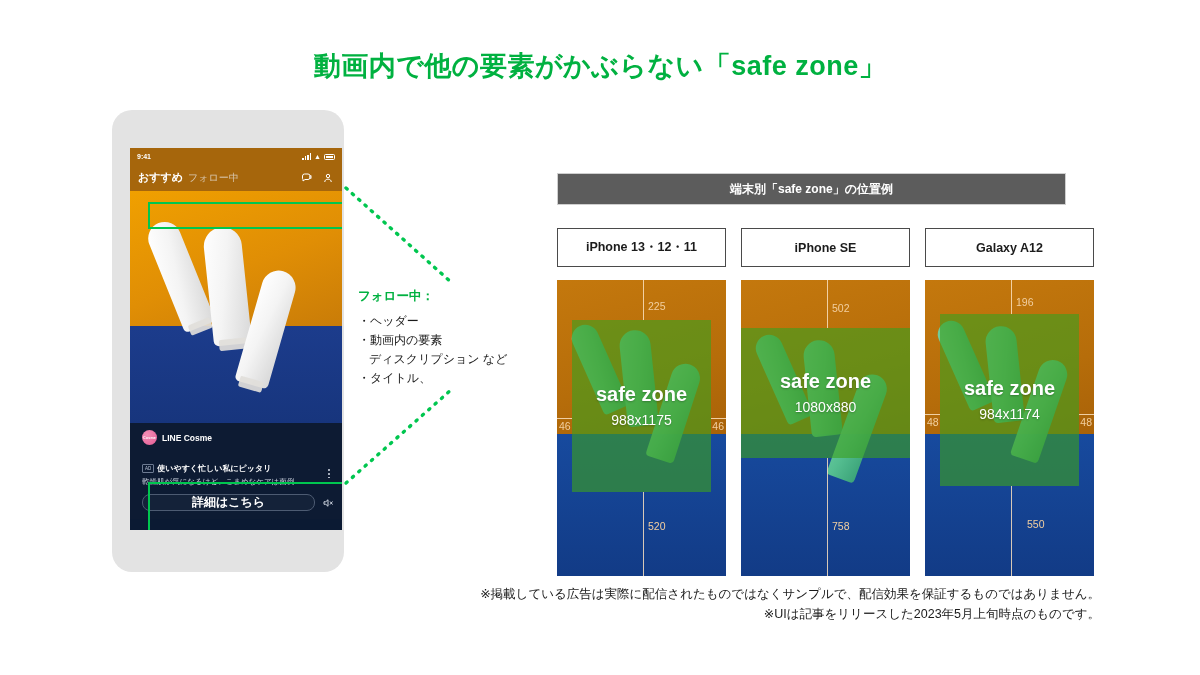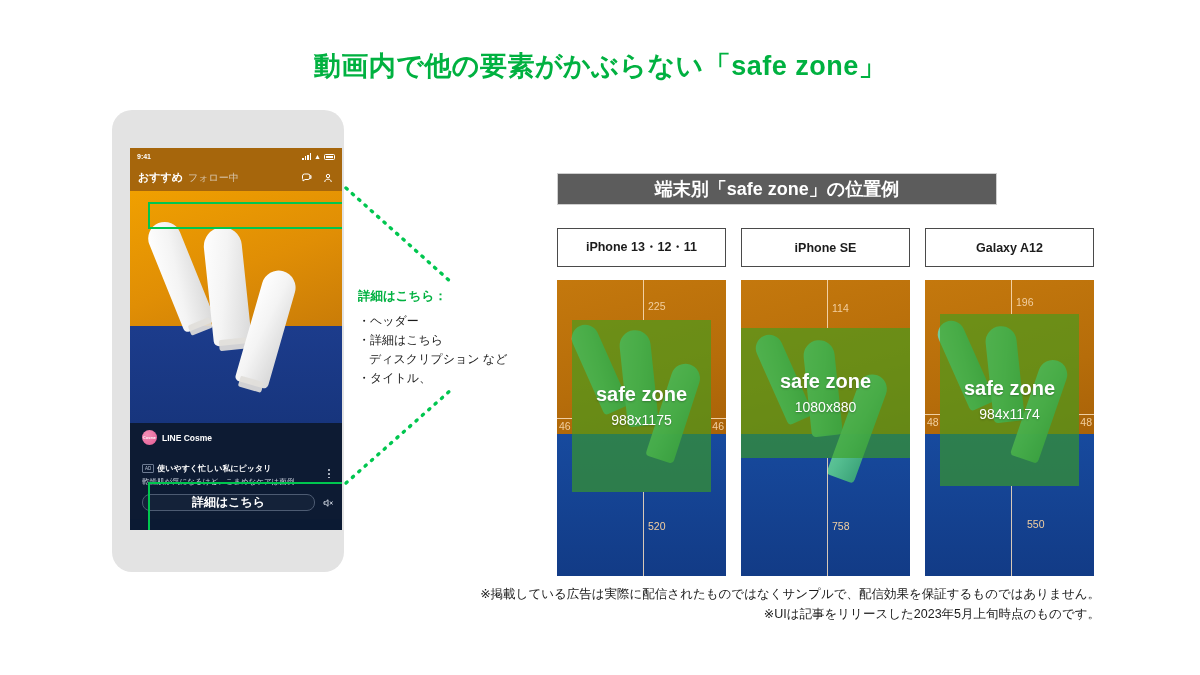--- a/index.html
+++ b/index.html
@@ -118,24 +118,24 @@
   .connector { position: absolute; left: 0; top: 0; width: 1200px; height: 675px; pointer-events: none; }
 
   
   .anno { position: absolute; left: 358px; top: 288px; width: 200px; }
   .anno-head { font-size: 12.5px; font-weight: bold; color: #00b140; margin-bottom: 7px; }
   .anno-li { font-size: 12px; color: #1a1a1a; line-height: 19px; white-space: nowrap; }
   .anno-li.indent { padding-left: 11px; }
 
   
   .panel-head {
-    position: absolute; left: 557px; top: 173px; width: 440px; height: 32px;
+    position: absolute; left: 557px; top: 173px; width: 509px; height: 32px;
     background: #5c5c5c; border: 1px solid #cfcfcf;
     display:flex; align-items:center; justify-content:center;
-    color:#fff; font-size: 18px; font-weight: bold;
+    color:#fff; font-size: 12px; font-weight: bold;
   }
   .dev-cols { position: absolute; left: 557px; top: 228px; width: 538px; display:flex; gap: 15px; }
   .dev-col { width: 169px; }
   .dev-label {
     height: 39px; border: 1.5px solid #4a4a4a; background:#fff;
     display:flex; align-items:center; justify-content:center;
     font-size: 12.5px; font-weight: bold; color:#1c1c1c;
   }
   .dev-fig {
     position: relative; margin-top: 13px; height: 296px; overflow: hidden;
@@ -248,23 +248,23 @@
       <div class="hl-box hl-ad"></div>
     </div>
   </div>
 
   <svg class="connector">
     <line x1="346" y1="188" x2="452" y2="283" stroke="#00c64f" stroke-width="3.4" stroke-dasharray="1.5 7" stroke-linecap="round"></line>
     <line x1="346" y1="483" x2="452" y2="389" stroke="#00c64f" stroke-width="3.4" stroke-dasharray="1.5 7" stroke-linecap="round"></line>
   </svg>
 
   <div class="anno">
-    <div class="anno-head">詳細はこちら：</div>
+    <div class="anno-head">フォロー中：</div>
     <div class="anno-li">・ヘッダー</div>
-    <div class="anno-li">・詳細はこちら</div>
+    <div class="anno-li">・動画内の要素</div>
     <div class="anno-li indent">ディスクリプション など</div>
     <div class="anno-li">・タイトル、</div>
   </div>
 
   <div class="panel-head">端末別「safe zone」の位置例</div>
 
   <div class="dev-cols">
 
     <div class="dev-col">
       <div class="dev-label">iPhone 13・12・11</div>
@@ -302,21 +302,21 @@
         <div class="fig-tube" style="width:29px;height:110px;left:103px;top:92px;transform:rotate(20deg);"></div>
 
         <div class="vline" style="left:86px;top:0;height:48px;"></div>
         <div class="vline" style="left:86px;top:178px;height:118px;"></div>
 
         <div class="safe-zone" style="left:0;top:48px;right:0;height:130px;">
           <div class="sz-title">safe zone</div>
           <div class="sz-dims">1080x880</div>
         </div>
 
-        <span class="mark" style="left:91px;top:22px;">114</span>
+        <span class="mark" style="left:91px;top:22px;">502</span>
         <span class="mark" style="left:91px;top:240px;">758</span>
       </div>
     </div>
 
     <div class="dev-col">
       <div class="dev-label">Galaxy A12</div>
       <div class="dev-fig">
         <div class="fig-top"></div>
         <div class="fig-bot"></div>
         <div class="fig-tube" style="width:27px;height:92px;left:26px;top:38px;transform:rotate(-24deg);"></div>

